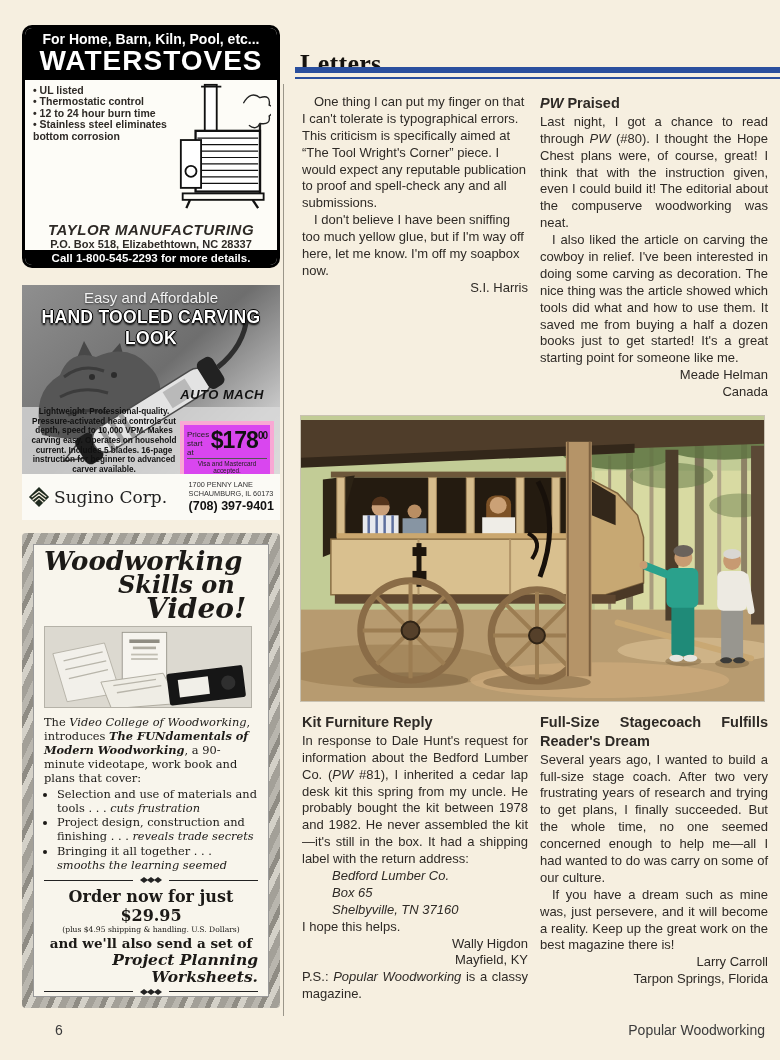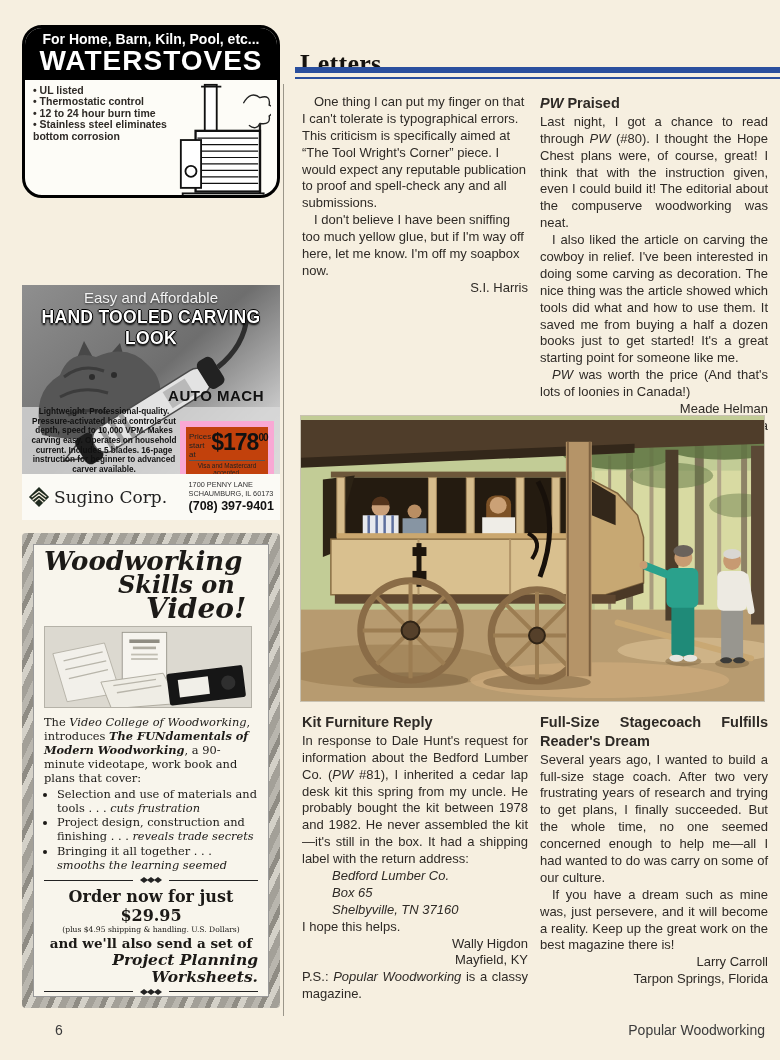--- a/index.html
+++ b/index.html
@@ -1,39 +1,39 @@
 <!DOCTYPE html>
 <html><head>
 <meta charset="utf-8">
 <style>
   html,body{margin:0;padding:0;}
   .page{position:relative;width:780px;height:1060px;background:#f6efe0;font-family:"Liberation Sans",sans-serif;color:#2e2a26;overflow:hidden;}
   .it{font-style:italic}.bd{font-weight:bold}
   
   .ads{position:absolute;left:22px;top:0;width:258px;}
   
-  .ad1{position:absolute;left:0;top:25px;width:258px;height:173px;border:3px solid #000;border-radius:20px;background:#fdfcf7;overflow:hidden;box-sizing:border-box;}
+  .ad1{position:absolute;left:0;top:25px;width:258px;height:243px;border:3px solid #000;border-radius:10px;background:#fdfcf7;overflow:hidden;box-sizing:border-box;}
   .ad1-head{background:#000;color:#fff;text-align:center;padding:3px 2px 4px;}
   .ad1-head-line{font-size:14px;font-weight:bold;}
   .ad1-title{font-size:28px;font-weight:bold;letter-spacing:1px;line-height:1.02;}
   .ad1-body{padding:3px 6px 0 8px;font-size:10.5px;line-height:1.1;font-weight:bold;}
   .stove-art{float:right;width:92px;height:138px;margin:0 0 0 2px;}
   .ad1-bullets{margin:2px 0 0;padding:0;list-style:none;}
   .ad1-bullets li::before{content:"• ";}
   .ad1-company{clear:both;text-align:center;font-size:15px;font-weight:bold;letter-spacing:.5px;margin-top:1px;font-style:italic;}
   .ad1-address{text-align:center;font-size:11px;font-weight:bold;}
   .ad1-call{background:#000;color:#fff;text-align:center;font-size:11.5px;font-weight:bold;padding:2px 0 3px;}
   
   .ad2{position:absolute;left:0;top:285px;width:258px;height:235px;background:#8c8c8c;overflow:hidden;}
   .ad2-art{position:absolute;left:0;top:0;width:258px;height:235px;}
   .ad2-tag{position:absolute;left:0;top:4px;width:100%;text-align:center;color:#f2f2f2;font-size:15px;text-shadow:0 1px 2px #333;}
   .ad2-title{position:absolute;left:0;top:22px;width:100%;text-align:center;color:#fff;font-size:17.5px;font-weight:bold;letter-spacing:.3px;text-shadow:-1px 0 #000,1px 0 #000,0 -1px #000,0 2px 2px #000;}
-  .ad2-brand{position:absolute;right:16px;top:102px;font-size:15px;font-weight:bold;color:#111;letter-spacing:.5px;margin-left:10px;}
+  .ad2-brand{position:absolute;right:16px;top:102px;font-size:13px;font-weight:bold;font-style:italic;color:#111;letter-spacing:.5px;margin-left:10px;}
   .ad2-body{position:absolute;left:4px;top:122px;width:156px;font-size:8.2px;line-height:1.18;font-weight:bold;color:#111;text-align:center;}
-  .ad2-pricebox{position:absolute;right:6px;top:136px;width:94px;background:#c2410c;border:6px solid #f9a8d4;box-sizing:border-box;padding:2px 3px 1px;}
+  .ad2-pricebox{position:absolute;right:6px;top:136px;width:94px;background:#d946ef;border:4px solid #f9a8d4;box-sizing:border-box;padding:2px 3px 1px;}
   .ad2-pricerow{display:flex;align-items:flex-start;}
   .ad2-pricelabel{font-size:8px;line-height:1.1;color:#222;width:32px;padding-top:4px;}
   .ad2-price{font-size:23px;font-weight:bold;color:#111;letter-spacing:-1px;}
   .ad2-cents{font-size:10px;font-weight:bold;vertical-align:super;}
   .ad2-pricenote{border-top:1px solid #555;margin-top:1px;font-size:6.4px;color:#222;text-align:center;padding-top:1px;}
   .ad2-foot{position:absolute;left:0;bottom:0;width:100%;height:46px;background:#fbfaf5;display:flex;align-items:center;justify-content:space-between;padding:0 6px;box-sizing:border-box;}
   .ad2-logo-wrap{display:flex;align-items:center;gap:4px;}
   .ad2-company{font-family:"DejaVu Serif",serif;font-size:17px;color:#222;}
   .ad2-contact{text-align:left;}
   .ad2-addr{font-size:7.3px;color:#333;line-height:1.2;}
@@ -238,21 +238,20 @@
   <div class="lcol" style="left:302px;top:94px;width:226px;">
     <p class="indent"><span>One thing I can put my finger on that I can't tolerate is typographical errors. This criticism is specifically aimed at “The Tool Wright's Corner” piece. I would expect any reputable publication to proof and spell-check any and all submissions.</span></p>
     <p class="indent"><span>I don't believe I have been sniffing too much yellow glue, but if I'm way off here, let me know. I'm off my soapbox now.</span></p>
     <p class="sig">S.I. Harris</p>
   </div>
 
   <div class="lcol just" style="left:540px;top:94px;width:228px;">
     <h2 class="lhead"><span class="it bd">PW</span><span class="bd"> Praised</span></h2>
     <p><span>Last night, I got a chance to read through </span><span class="it">PW</span><span> (#80). I thought the Hope Chest plans were, of course, great! I think that with the instruction given, even I could build it! The editorial about the compuserve woodworking was neat.</span></p>
     <p class="indent"><span>I also liked the article on carving the cowboy in relief. I've been interested in doing some carving as decoration. The nice thing was the article showed which tools did what and how to use them. It saved me from buying a half a dozen books just to get started! It's a great starting point for someone like me.</span></p>
-    <p class="indent"><span class="it">PW</span><span> was worth the price (And that's lots of loonies in Canada!)</span></p>
     <p class="sig">Meade Helman</p>
     <p class="sig">Canada</p>
   </div>
 
   <div class="photo">
     <svg viewBox="0 0 465 287" preserveAspectRatio="none">
       <rect width="465" height="287" fill="#c2cc96"></rect>
       <rect x="295" y="55" width="170" height="145" fill="#d8daa2"></rect>
       <g>
         <line x1="310" y1="40" x2="310" y2="195" stroke="#9c9075" stroke-width="3"></line>

